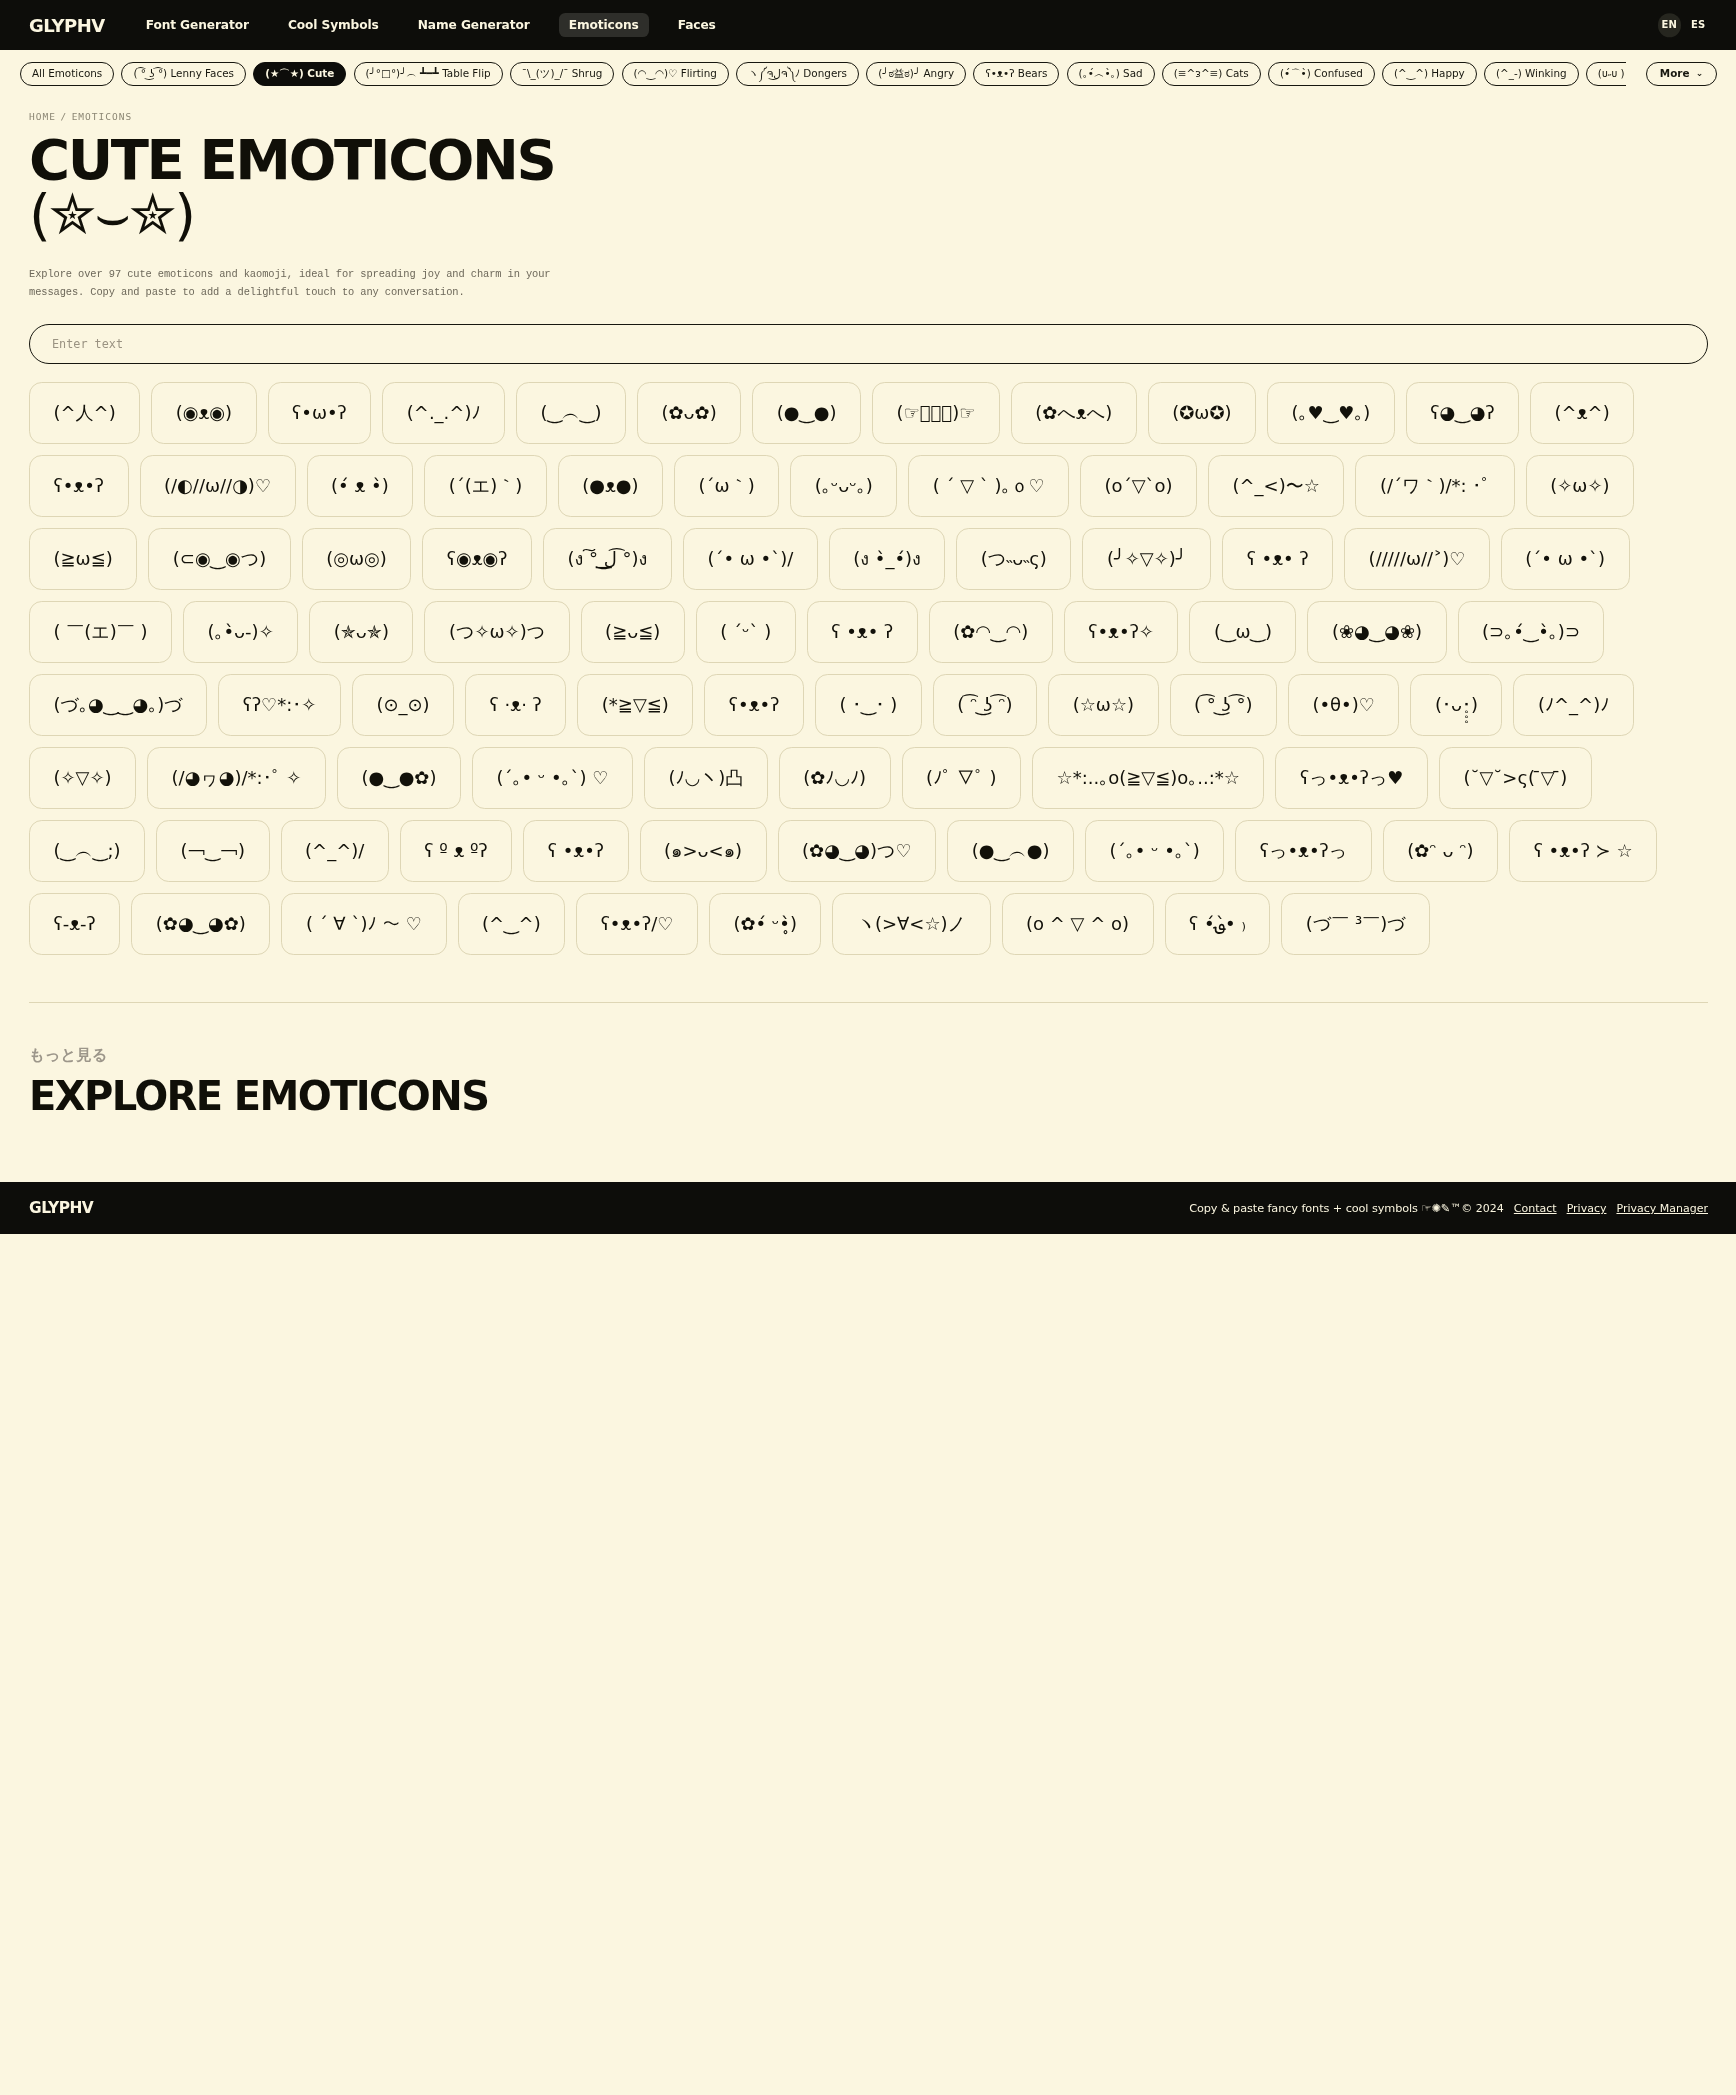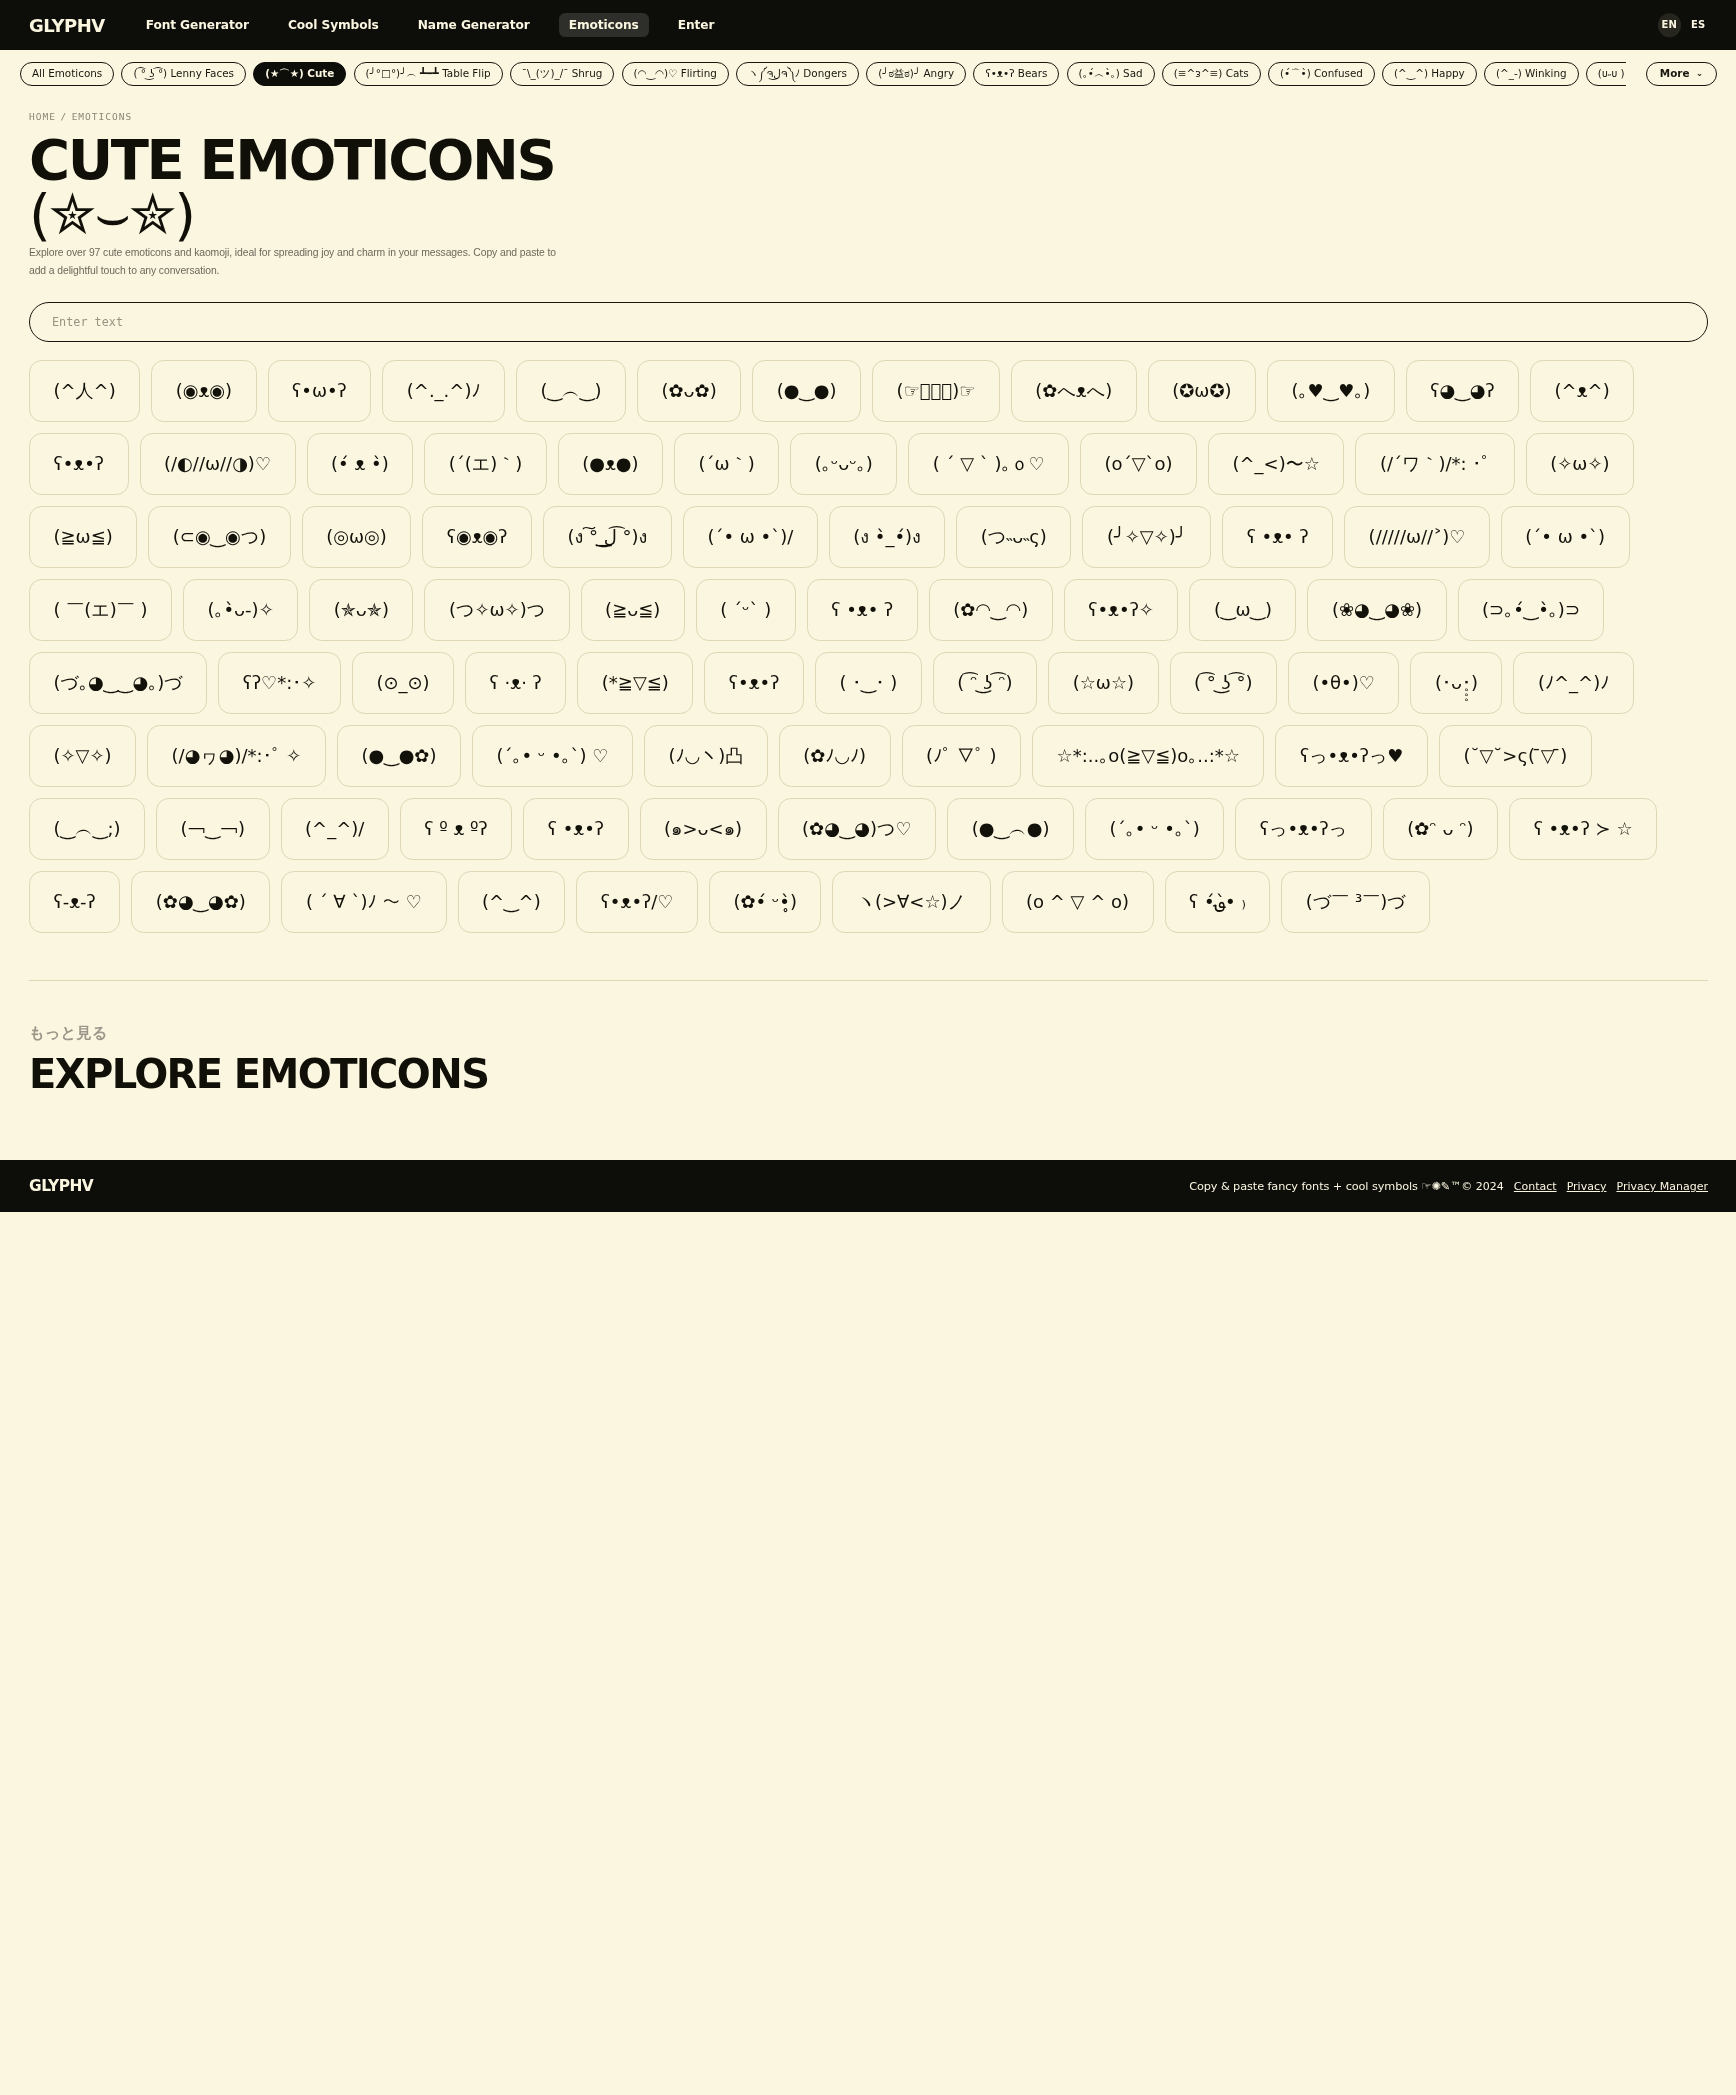--- a/index.html
+++ b/index.html
@@ -131,23 +131,23 @@
   }
   h1.page-title .kao {
     display: block;
     font-weight: 400;
     letter-spacing: -1.8px;
     margin-top: 1.8px;
     font-family: "DejaVu Sans", "Liberation Sans", sans-serif;
   }
 
   .page-desc {
-    margin-top: 3px;
+    margin-top: 25px;
     max-width: 543px;
-    font-family: Liberation Sans, sans-serif;
+    font-family: Liberation Mono, monospace;
     font-size: 10.4px;
     line-height: 1.72;
     color: #6d685a;
     letter-spacing: -0.1px;
   }
 
   
   .search-wrap { margin-top: 22px; }
   .search-input {
     width: 100%;
@@ -245,21 +245,21 @@
 </head>
 <body>
 
 <div class="topbar">
   <div class="brand">GLYPHV</div>
   <div class="nav-links">
     <a class="nav-link" href="#">Font Generator</a>
     <a class="nav-link" href="#">Cool Symbols</a>
     <a class="nav-link" href="#">Name Generator</a>
     <a class="nav-link active" href="#">Emoticons</a>
-    <a class="nav-link" href="#">Enter</a>
+    <a class="nav-link" href="#">Faces</a>
   </div>
   <div class="lang-group">
     <div class="lang-btn active">EN</div>
     <div class="lang-btn">ES</div>
   </div>
 </div>
 
 <div class="chipbar">
   <div id="chip-container" style="display:flex;align-items:flex-end;gap:7.2px;flex:1 1 auto;overflow:hidden;">
       <div class="chip">All Emoticons</div>

